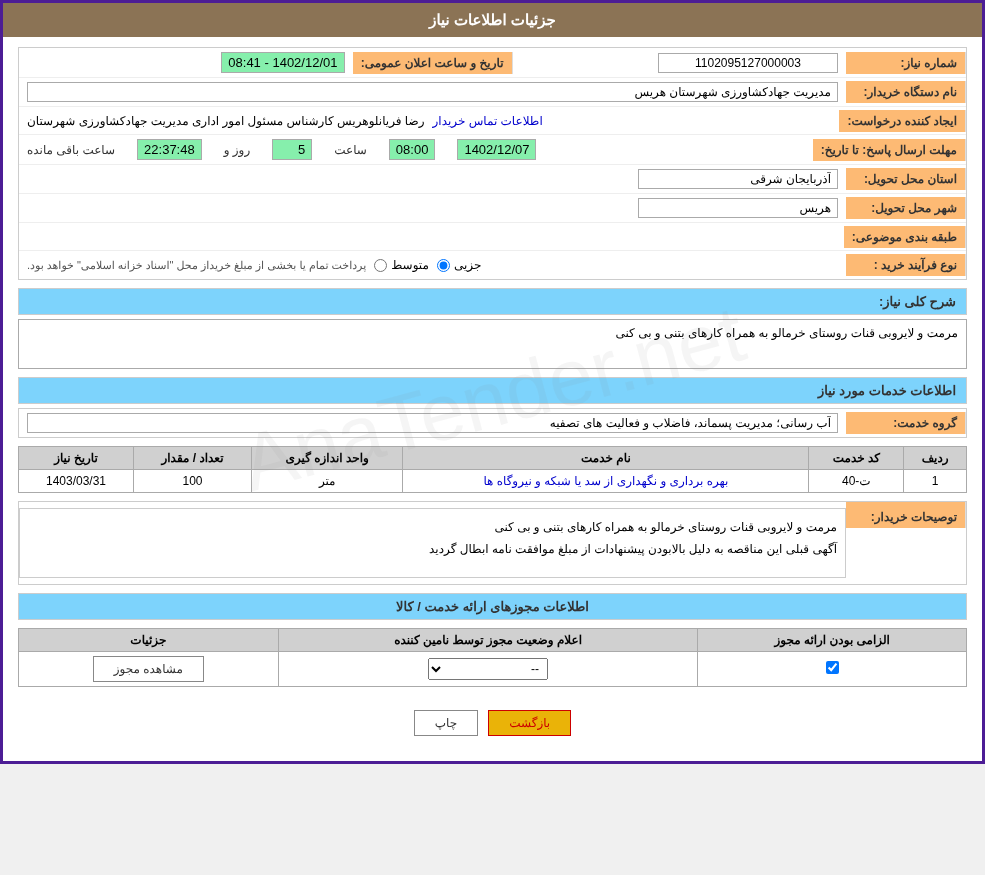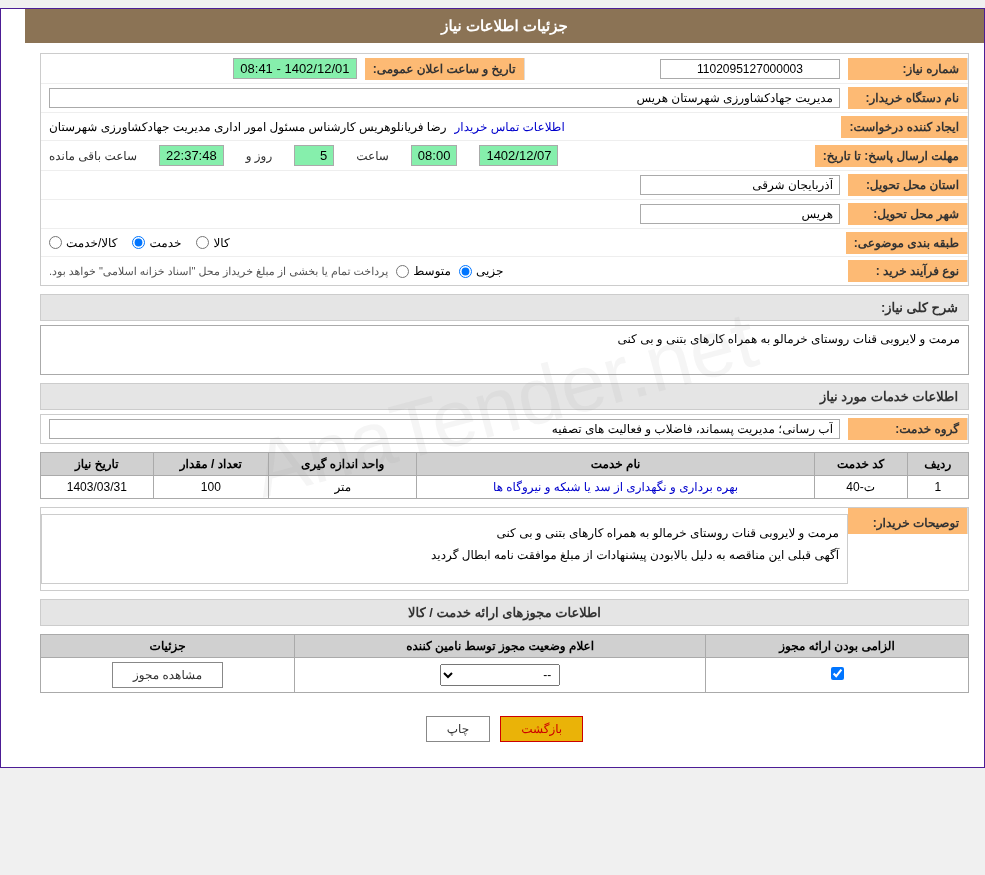--- a/index.html
+++ b/index.html
@@ -4,24 +4,23 @@
   <style>
     * { box-sizing: border-box; margin: 0; padding: 0; }
     body {
       font-family: Tahoma, Arial, sans-serif;
       font-size: 12px;
       background: #f0f0f0;
       direction: rtl;
     }
     .page-wrapper {
       max-width: 985px;
-      margin: 8px auto;
-      background: #fff;
-      border: 1px solid #4c1d95;
-      padding-left: 24px;
+      margin: 0 auto;
+      background: #fff;
+      border: 3px solid #4c1d95;
     }
     .page-header {
       background: #8B7355;
       color: #fff;
       text-align: center;
       padding: 8px 12px;
       font-size: 15px;
       font-weight: bold;
     }
     .main-content {
@@ -81,21 +80,21 @@
       padding: 2px 6px;
       font-size: 13px;
       background: #86efac;
       display: inline-block;
     }
     .blue-link {
       color: #0000cc;
       text-decoration: none;
     }
     .section-header {
-      background: #e5e5e5;
+      background: #7dd3fc;
       border: 1px solid #ccc;
       padding: 5px 10px;
       font-weight: bold;
       font-size: 13px;
       color: #333;
       margin-top: 8px;
       margin-bottom: 4px;
       text-align: right;
     }
     .description-box {
@@ -281,36 +280,20 @@
 
       <div class="info-row">
         <div class="label-cell">شهر محل تحویل:</div>
         <div class="value-cell">
           <input type="text" class="input-field" readonly="" style="min-width: 200px;" value="هریس">
         </div>
       </div>
 
       <div class="info-row">
         <div class="label-cell">طبقه بندی موضوعی:</div>
-        <div class="value-cell">
-          <div class="radio-group">
-            <div class="radio-item">
-              <label>کالا/خدمت</label>
-              <input type="radio" name="subject_type" style="">
-            </div>
-            <div class="radio-item">
-              <label>خدمت</label>
-              <input type="radio" name="subject_type" checked="" style="">
-            </div>
-            <div class="radio-item">
-              <label>کالا</label>
-              <input type="radio" name="subject_type" style="">
-            </div>
-          </div>
-        </div>
       </div>
 
       <div class="info-row">
         <div class="label-cell">نوع فرآیند خرید :</div>
         <div class="value-cell">
           <div class="purchase-row">
             <span class="purchase-text">پرداخت تمام یا بخشی از مبلغ خریداز محل "اسناد خزانه اسلامی" خواهد بود.</span>
             <div class="radio-item">
               <label>متوسط</label>
               <input type="radio" name="purchase_type" style="">

